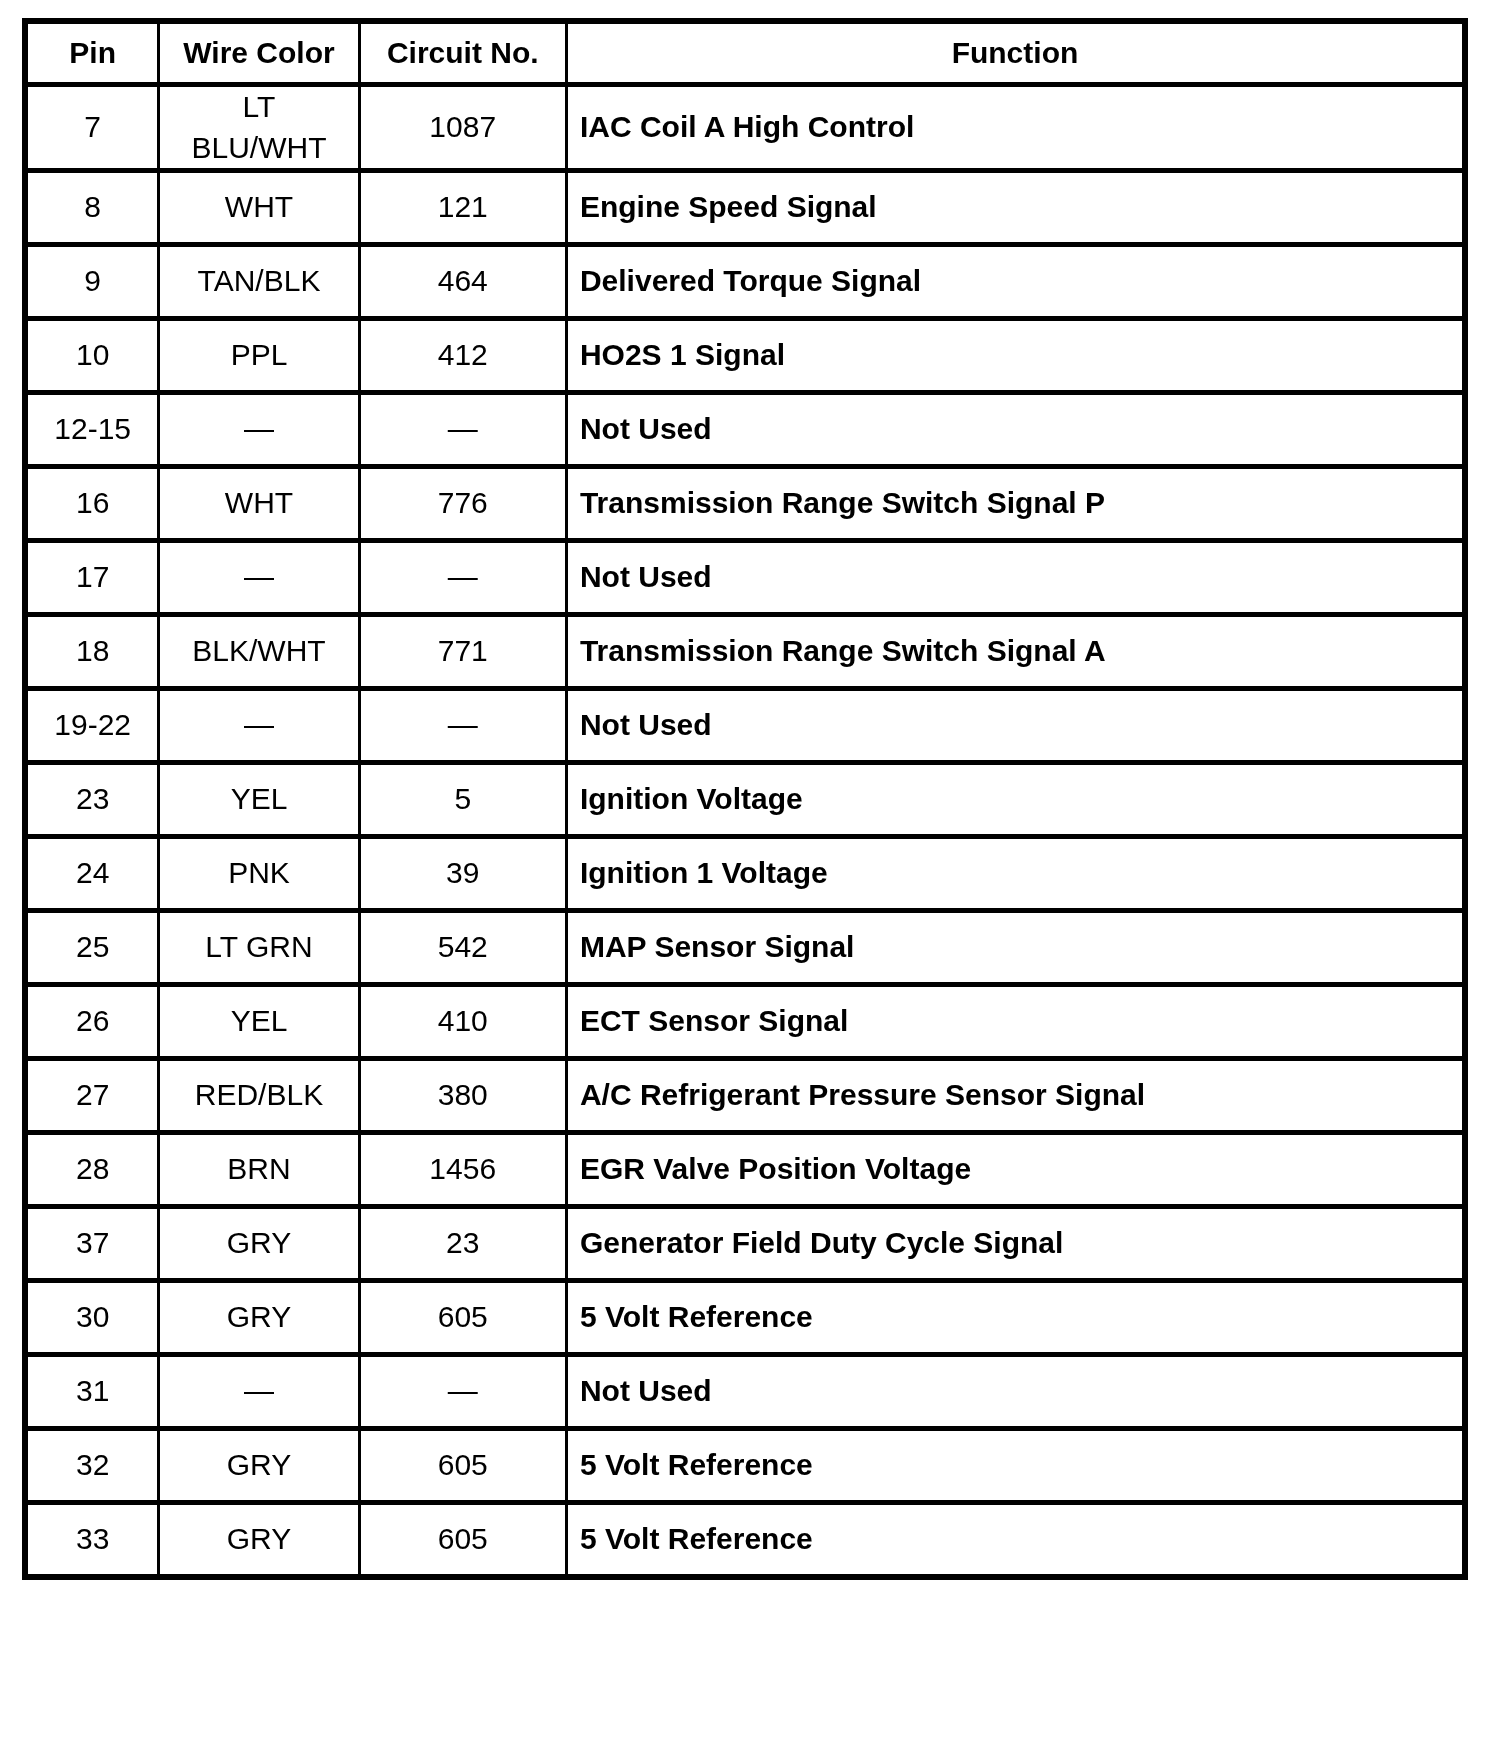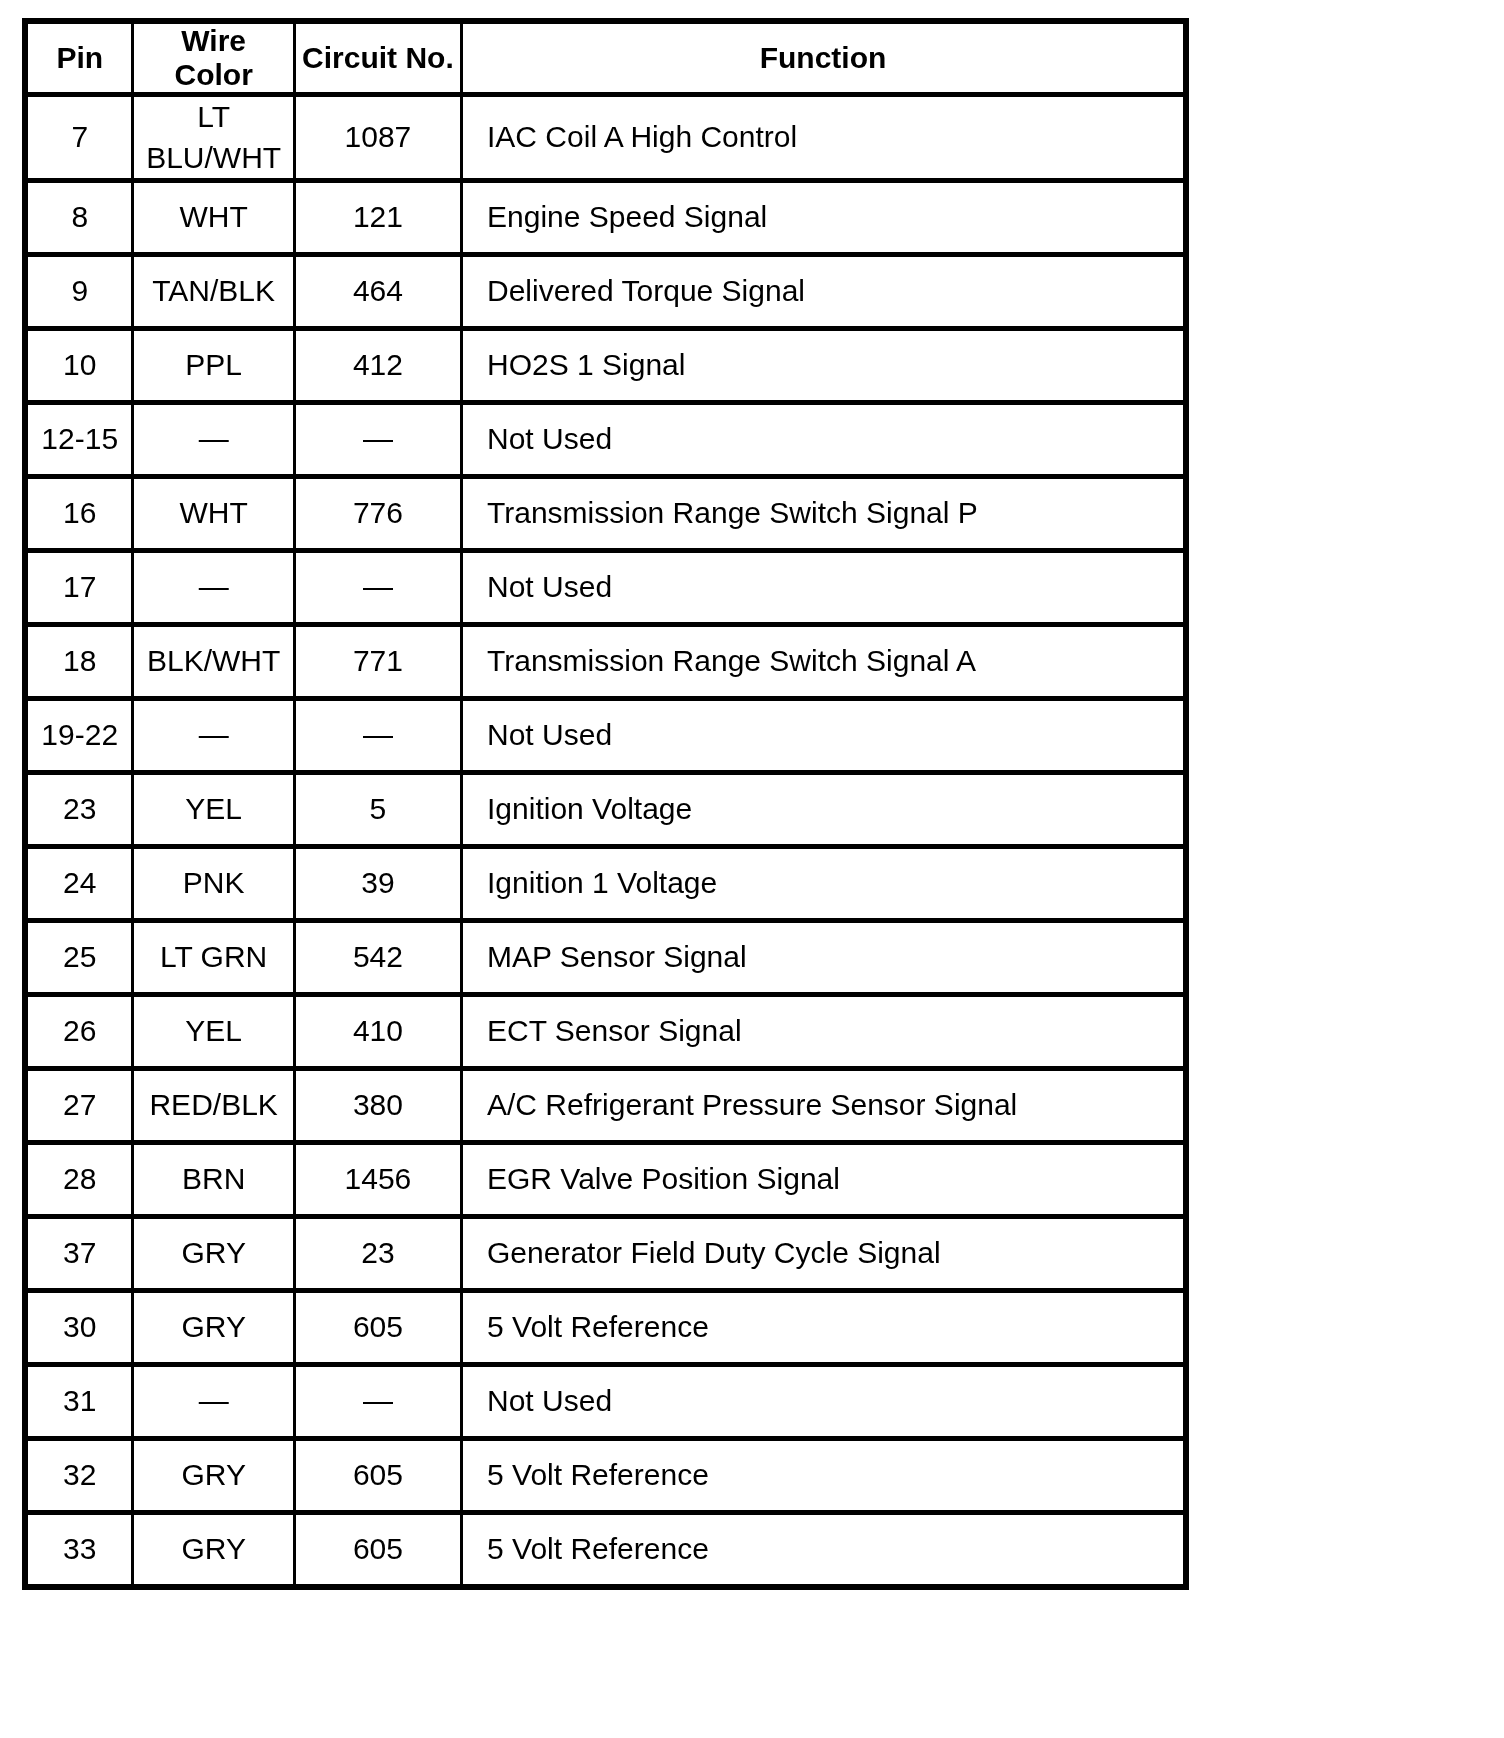--- a/index.html
+++ b/index.html
@@ -11,21 +11,21 @@
     width: 1504px;
     height: 1738px;
     position: relative;
     font-family: "Liberation Sans", sans-serif;
     color: #000000;
   }
   .pin-table {
     position: absolute;
     left: 22px;
     top: 18px;
-    width: 1167px;
+    width: 1446px;
     border-collapse: collapse;
     table-layout: fixed;
     background: #ffffff;
   }
   .pin-table col.col-pin      { width: 9.3%;  }
   .pin-table col.col-wire     { width: 13.9%; }
   .pin-table col.col-circuit  { width: 14.4%; }
   .pin-table col.col-function { width: 62.4%; }
 
   .pin-table, .pin-table th, .pin-table td {
@@ -55,21 +55,22 @@
     white-space: pre-line;
     line-height: 1.35;
   }
   .pin-table td.c-pin,
   .pin-table td.c-wire,
   .pin-table td.c-circuit {
     text-align: center;
   }
   .pin-table td.c-function {
     text-align: left;
-    padding-left: 24px;
+    padding-left: 12px;
+    font-weight: bold;
   }
 </style>
 </head>
 <body>
 
 <table class="pin-table">
   <colgroup>
     <col class="col-pin">
     <col class="col-wire">
     <col class="col-circuit">
@@ -166,21 +167,21 @@
       <tr>
         <td class="c-pin">27</td>
         <td class="c-wire">RED/BLK</td>
         <td class="c-circuit">380</td>
         <td class="c-function">A/C Refrigerant Pressure Sensor Signal</td>
       </tr>
       <tr>
         <td class="c-pin">28</td>
         <td class="c-wire">BRN</td>
         <td class="c-circuit">1456</td>
-        <td class="c-function">EGR Valve Position Signal</td>
+        <td class="c-function">EGR Valve Position Voltage</td>
       </tr>
       <tr>
         <td class="c-pin">37</td>
         <td class="c-wire">GRY</td>
         <td class="c-circuit">23</td>
         <td class="c-function">Generator Field Duty Cycle Signal</td>
       </tr>
       <tr>
         <td class="c-pin">30</td>
         <td class="c-wire">GRY</td>

